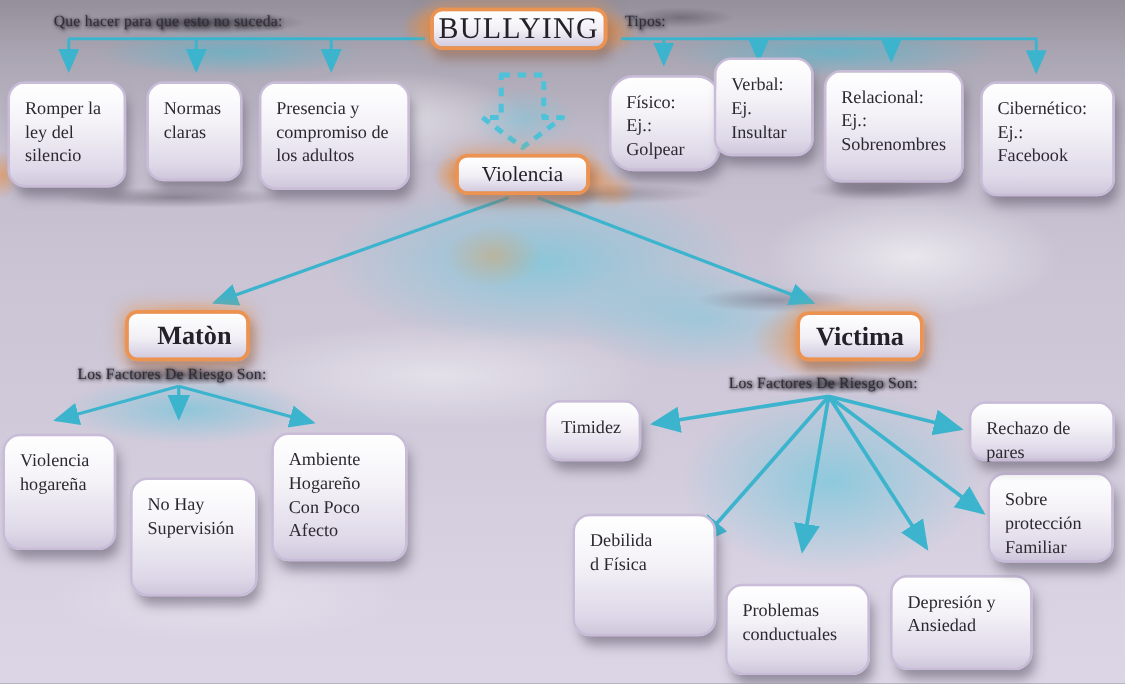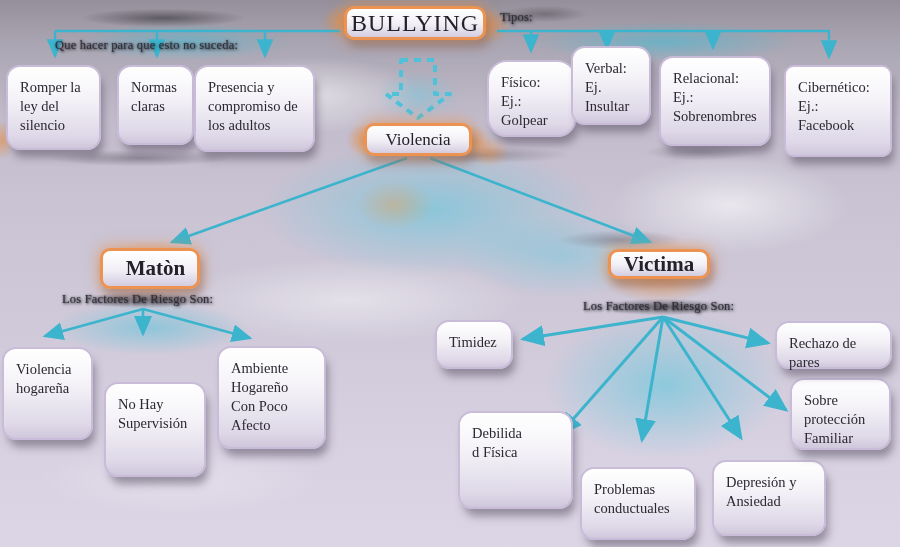--- a/index.html
+++ b/index.html
@@ -100,61 +100,61 @@
     <g stroke="#3cb4cd" stroke-width="3" fill="none">
       <line x1="663" y1="317" x2="523" y2="339" marker-end="url(#ah)"></line>
       <line x1="663" y1="317" x2="560" y2="434" marker-end="url(#ah)"></line>
       <line x1="663" y1="317" x2="642" y2="440" marker-end="url(#ah)"></line>
       <line x1="663" y1="317" x2="741" y2="438" marker-end="url(#ah)"></line>
       <line x1="663" y1="317" x2="786" y2="410" marker-end="url(#ah)"></line>
       <line x1="663" y1="317" x2="768" y2="343" marker-end="url(#ah)"></line>
     </g>
   </svg>
 
-  <div class="heading" style="left:55px;top:10px;margin-top:28px;">Que hacer para que esto no suceda:</div>
+  <div class="heading" style="left:43px;top:10px;">Que hacer para que esto no suceda:</div>
   <div class="heading" style="left:500px;top:10px;">Tipos:</div>
 
   <div class="accent title" style="left:344px;top:6px;width:142px;height:34px;">BULLYING</div>
   <div class="accent mid" style="left:364px;top:123px;width:108px;height:33px;">Violencia</div>
 
   <div class="node" style="left:6px;top:65px;width:95px;height:85px;border-radius:14px;">Romper la
 ley del
 silencio</div>
   <div class="node" style="left:117px;top:65px;width:77px;height:80px;">Normas
 claras</div>
-  <div class="node" style="left:194px;top:65px;width:121px;height:87px;">Presencia y
+  <div class="node" style="left:207px;top:65px;width:121px;height:87px;">Presencia y
 compromiso de
 los adultos</div>
 
   <div class="node" style="left:487px;top:60px;width:90px;height:77px;border-radius:20px;">Físico:
 Ej.:
 Golpear</div>
   <div class="node" style="left:571px;top:46px;width:80px;height:79px;">Verbal:
 Ej.
 Insultar</div>
   <div class="node" style="left:659px;top:56px;width:112px;height:90px;">Relacional:
 Ej.:
 Sobrenombres</div>
-  <div class="node" style="left:784px;top:65px;width:108px;height:92px;border-radius:10px;">Cibernético:
+  <div class="node" style="left:784px;top:65px;width:108px;height:92px;">Cibernético:
 Ej.:
 Facebook</div>
 
   <div class="accent actor" style="left:100px;top:248px;width:100px;height:41px;padding-left:11px;">Matòn</div>
   <div class="heading" style="left:62px;top:292px;">Los Factores De Riesgo Son:</div>
 
   <div class="node" style="left:2px;top:347px;width:91px;height:93px;">Violencia
 hogareña</div>
   <div class="node" style="left:104px;top:342px;width:102px;height:95px;margin-top:40px;">No Hay
 Supervisión</div>
   <div class="node" style="left:217px;top:346px;width:109px;height:103px;">Ambiente
 Hogareño
 Con Poco
 Afecto</div>
 
-  <div class="accent actor" style="left:608px;top:249px;width:102px;height:30px;">Victima</div>
+  <div class="accent actor" style="left:637px;top:249px;width:102px;height:40px;">Victima</div>
   <div class="heading" style="left:583px;top:299px;">Los Factores De Riesgo Son:</div>
 
   <div class="node" style="left:435px;top:320px;width:78px;height:49px;">Timidez</div>
   <div class="node" style="left:458px;top:411px;width:115px;height:98px;">Debilida
 d Física</div>
   <div class="node" style="left:580px;top:467px;width:116px;height:73px;">Problemas
 conductuales</div>
   <div class="node" style="left:712px;top:460px;width:114px;height:76px;">Depresión y
 Ansiedad</div>
   <div class="node" style="left:790px;top:378px;width:101px;height:72px;">Sobre

